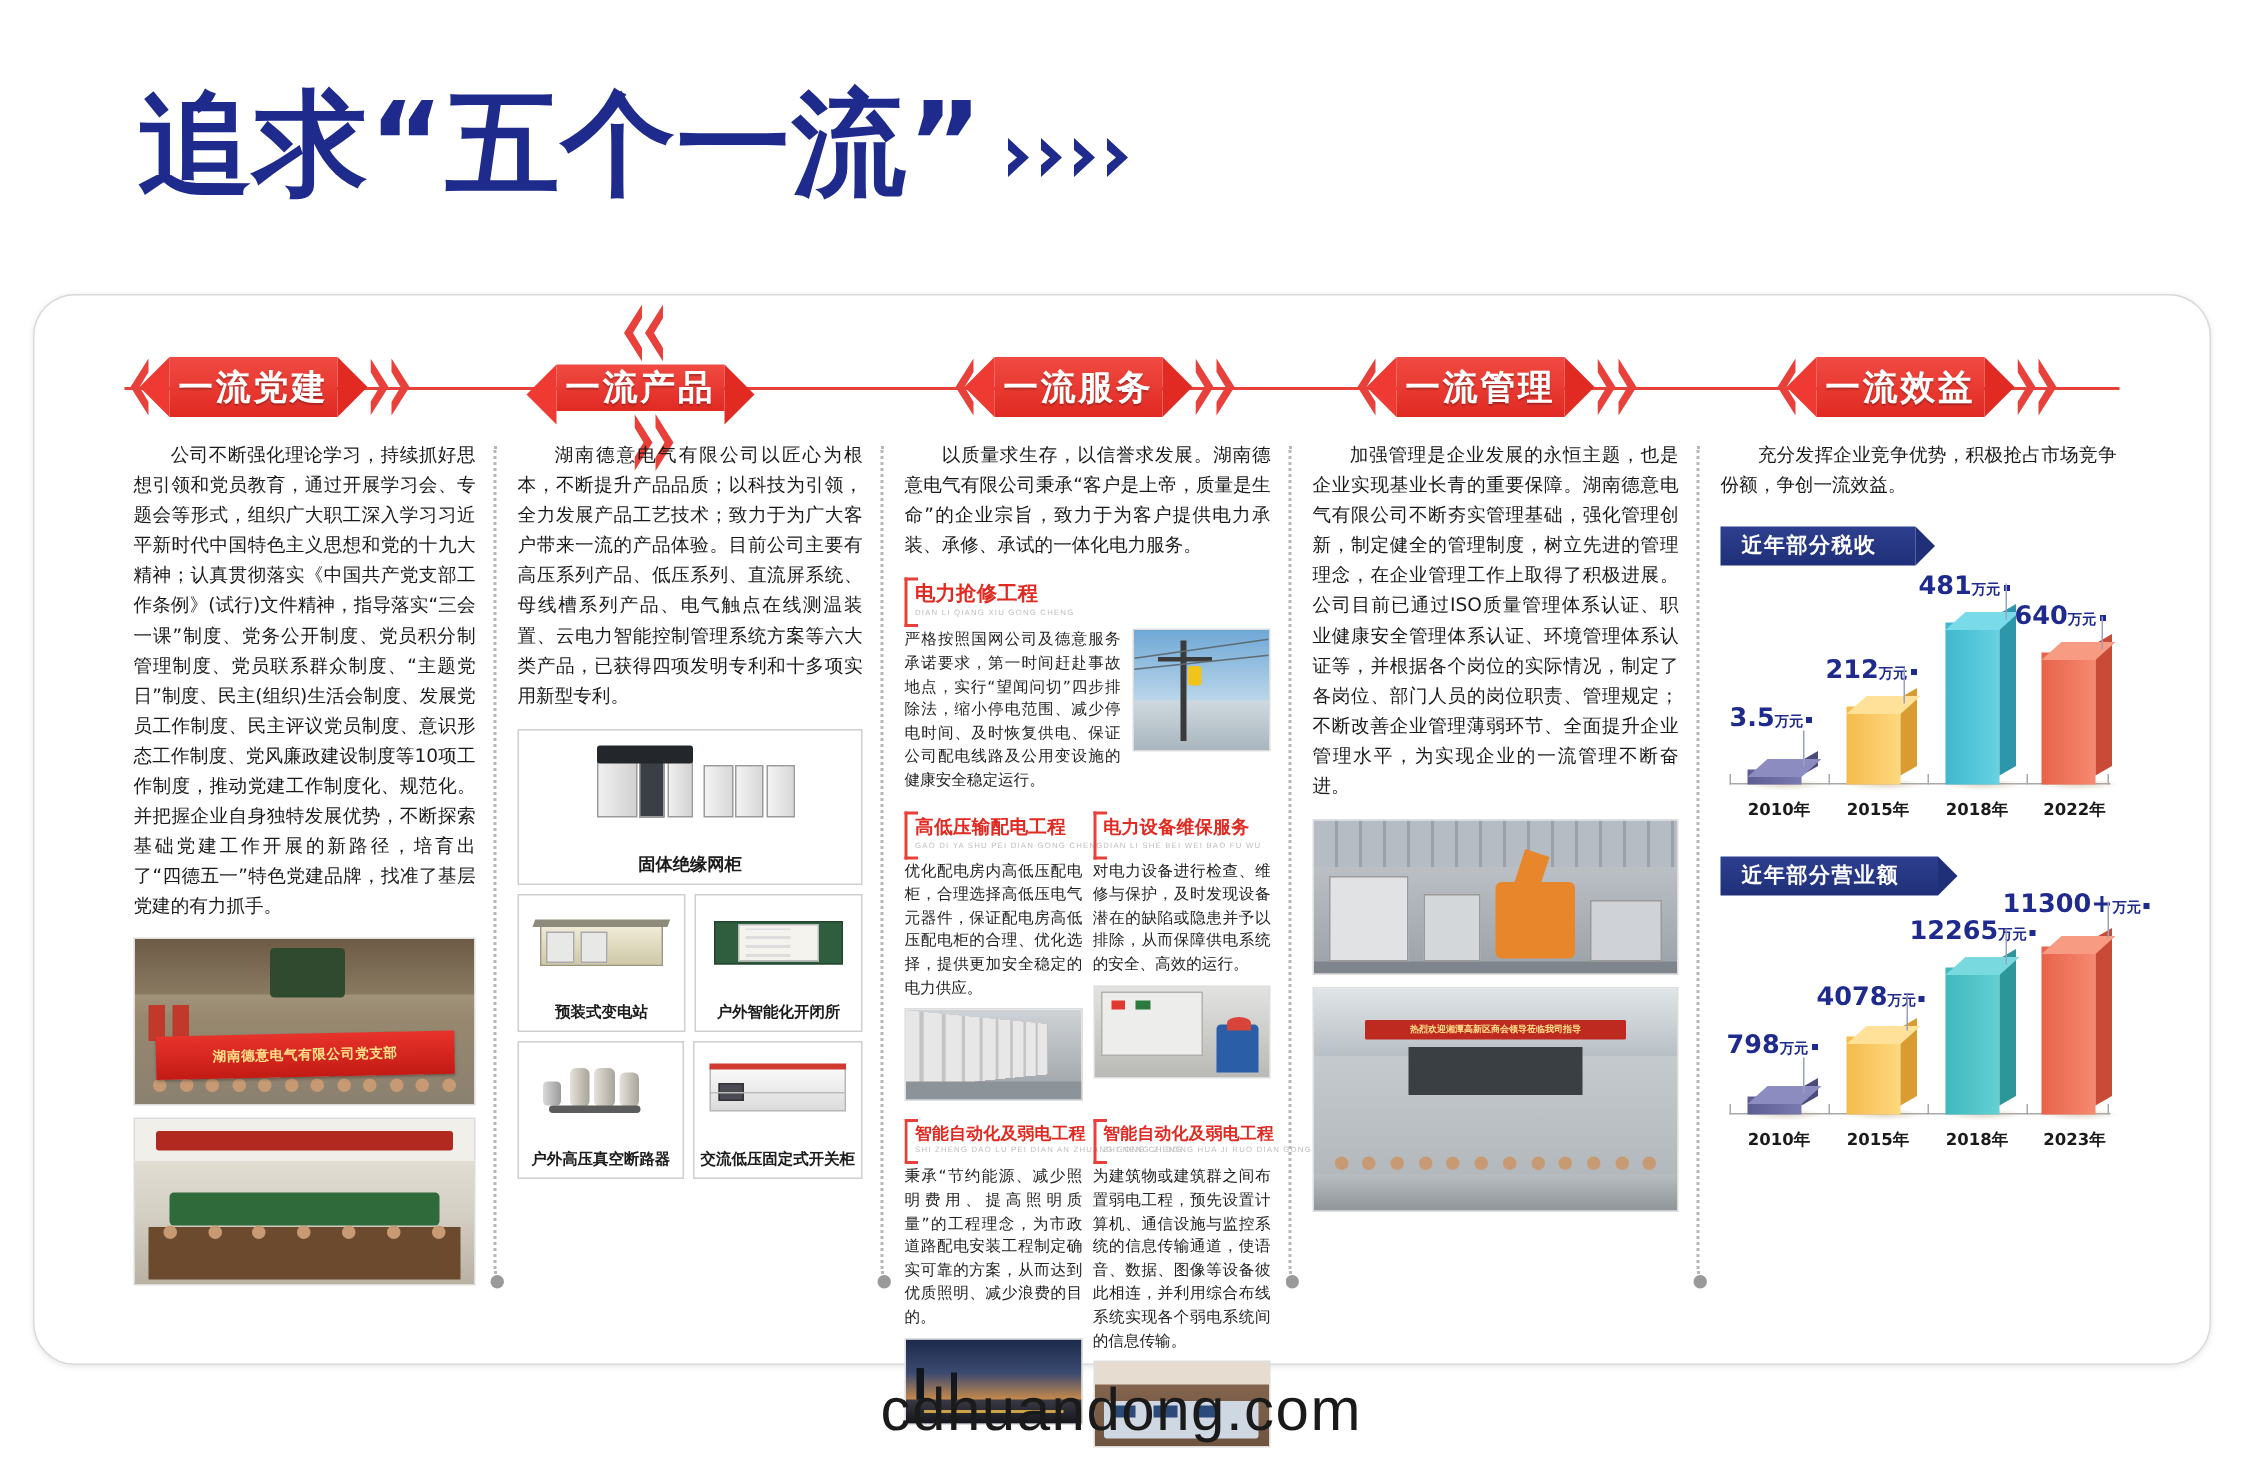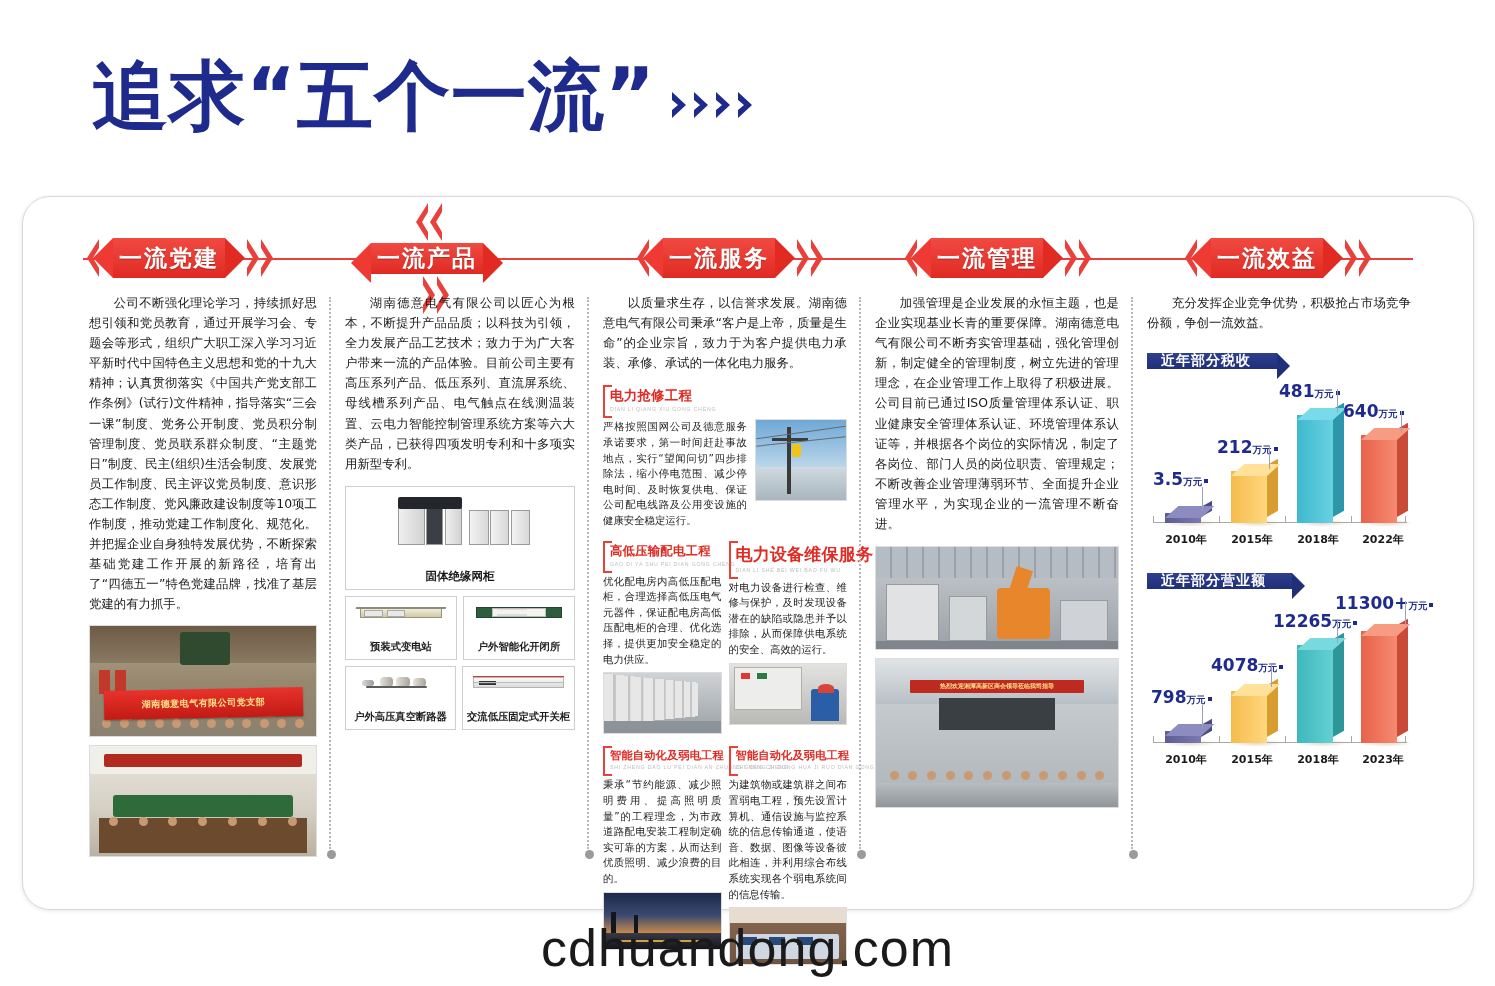--- a/index.html
+++ b/index.html
@@ -113,21 +113,21 @@
 
   
   .prod-grid { margin-top: 12px; display: flex; flex-direction: column; gap: 6px; }
   .prod-row { display: flex; gap: 6px; }
   .prod-cell {
     border: 1px solid #cfcfcf; background: #fff;
     display: flex; flex-direction: column; align-items: center; justify-content: flex-end;
     padding: 6px 4px 5px;
   }
   .prod-cell.full { width: 100%; height: 104px; }
-  .prod-cell.half { flex: 1; height: 64px; }
+  .prod-cell.half { flex: 1; height: 92px; }
   .prod-img { flex: 1; width: 100%; position: relative; }
   .prod-cap {
     font-size: 11.5px; color:#1c1c1c; font-weight: 600; margin-top: 20px; white-space: nowrap;
     font-family: "DejaVu Sans", "Liberation Sans", sans-serif;
   }
   .prod-cap.sm { font-size: 10.3px; }
 
   
   .cab { position:absolute; bottom:4px; border:1px solid #9a9a9a; background: linear-gradient(90deg,#f2f2f2,#dcdcdc); }
 
@@ -152,21 +152,21 @@
   .svc-col { flex:1; min-width:0; }
   .svc-row1 { display:flex; gap:8px; align-items:flex-start;justify-content:center; }
   .svc-photo { border:1px solid #ddd; position:relative; overflow:hidden; }
 
   
   .c4-photo { border:1px solid #ddd; position:relative; overflow:hidden; }
 
   
   .chart-title-wrap { margin-top: 18px; position: relative; height: 26px; }
   .chart-title {
-    position:relative; display:inline-flex; align-items:center; height:16px;
+    position:relative; display:inline-flex; align-items:center; height:26px;
     background: linear-gradient(180deg,#2e3f8f,#1f2f78); padding: 0 26px 0 14px;
     color:#fff; font-size:14px; font-weight:800; letter-spacing:1px; white-space:nowrap;
     font-family: "DejaVu Sans", "Liberation Sans", sans-serif;
   }
   .chart-title::after {
     content:""; position:absolute; right:-13px; top:0; width:0; height:0;
     border-top: 13px solid transparent; border-bottom: 13px solid transparent;
     border-left: 13px solid #1f2f78;
   }
   .chart { position: relative; width: 264px; height: 168px; margin-top: 4px; }
@@ -192,21 +192,21 @@
     font-family: "DejaVu Sans", "Liberation Sans", sans-serif;
   }
   .val-num { font-size: 17px; }
   .val-unit { font-size: 9.5px; font-weight:700; }
   .val-dot { display:inline-block; width:4px; height:4px; background:#1e2a8c; margin-left:2px; vertical-align:2px; }
   .leader { position:absolute; border-left:1px solid #9aa0c0; }
 
   
   .watermark {
     position:absolute; left:0; right:0; top:918px; text-align:center;
-    font-size: 52px; color:#1a1a1a; letter-spacing:1px;
+    font-size: 40px; color:#1a1a1a; letter-spacing:1px;
     font-family: "Liberation Sans", "DejaVu Sans", sans-serif;
   }
 </style>
 </head>
 <body>
 
 <div id="page">
 
   <div class="title-wrap">
     <div class="title-main">追求“五个一流”</div>
@@ -542,21 +542,21 @@
             </div>
             <div class="svc-body">优化配电房内高低压配电柜，合理选择高低压电气元器件，保证配电房高低压配电柜的合理、优化选择，提供更加安全稳定的电力供应。</div>
             <div class="svc-photo" style="height:62px;margin-top:5px;">
               <div style="position:absolute;inset:0;background:linear-gradient(180deg,#cfd3d6,#9aa0a5);"></div>
               <div style="position:absolute;left:6%;top:10%;width:84%;height:68%;background:repeating-linear-gradient(90deg,#e7e7e7 0 9px,#c4c4c4 9px 11px);transform:perspective(60px) rotateY(16deg);"></div>
               <div style="position:absolute;left:0;right:0;bottom:0;height:20%;background:#8d9499;"></div>
             </div>
           </div>
           <div class="svc-col">
             <div class="svc-head">
-              <div class="svc-title" style="font-size:17px">电力设备维保服务</div>
+              <div class="svc-title" style="font-size:12px">电力设备维保服务</div>
               <div class="svc-pinyin">DIAN LI SHE BEI WEI BAO FU WU</div>
             </div>
             <div class="svc-body">对电力设备进行检查、维修与保护，及时发现设备潜在的缺陷或隐患并予以排除，从而保障供电系统的安全、高效的运行。</div>
             <div class="svc-photo" style="height:62px;margin-top:5px;">
               <div style="position:absolute;inset:0;background:linear-gradient(180deg,#e2e2e0,#b9b9b6);"></div>
               <div style="position:absolute;left:4%;top:6%;width:58%;height:72%;background:#ededeb;border:1px solid #b0b0ad;"></div>
               <div style="position:absolute;left:10%;top:16%;width:8%;height:10%;background:#e03a2e;"></div>
               <div style="position:absolute;left:24%;top:16%;width:8%;height:10%;background:#2c7a3f;"></div>
               <div style="position:absolute;right:6%;bottom:4%;width:24%;height:54%;background:#2a5fa8;border-radius:3px 3px 0 0;"></div>
               <div style="position:absolute;right:10%;bottom:52%;width:14%;height:14%;background:#d8443a;border-radius:50% 50% 0 0;"></div>

